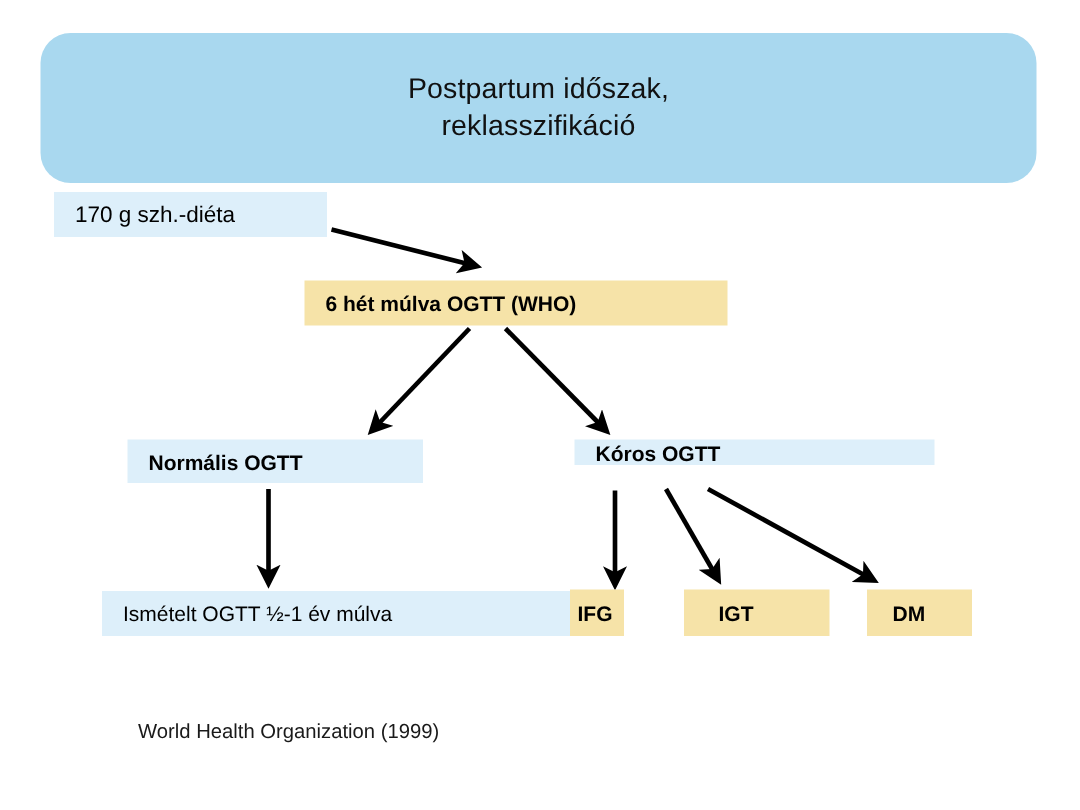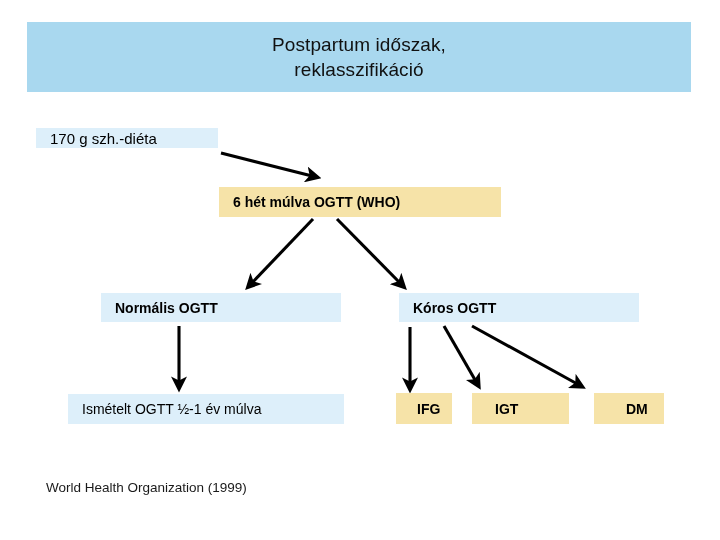--- a/index.html
+++ b/index.html
@@ -23,72 +23,73 @@
     display: flex;
     align-items: center;
     white-space: pre;
   }
 
   
   #title-banner {
     left: 27px;
     top: 22px;
     width: 664px;
-    height: 70px;
+    height: 100px;
     background: #a9d8ef;
     display: flex;
     flex-direction: column;
     align-items: center;
     justify-content: center;
     line-height: 1.32;
+    border-radius: 20px;
   }
   #title-banner .tline {
     font-size: 19px;
     font-weight: 400;
     color: #111111;
     letter-spacing: 0.1px;
   }
 
   
   .node {
     padding-left: 14px;
     font-size: 14px;
   }
   .node.pale-blue { background: #ddeffa; }
   .node.pale-yellow { background: #f6e3a8; }
-  .node.bold { font-weight: bold; margin-left: 16px; }
+  .node.bold { font-weight: bold; }
 
-  #node-diet      { left: 36px;  top: 128px; width: 182px; height: 20px; font-size: 15px; }
+  #node-diet      { left: 36px;  top: 128px; width: 182px; height: 30px; font-size: 15px; }
   #node-ogtt      { left: 203px; top: 187px; width: 282px; height: 30px; font-size: 14px; }
-  #node-normal    { left: 85px;  top: 293px; width: 240px; height: 29px; font-size: 14px; }
-  #node-abnormal  { left: 383px; top: 293px; width: 240px; height: 29px; font-size: 14px; }
-  #node-repeat    { left: 68px;  top: 394px; width: 276px; height: 30px; font-size: 14px; }
-  #node-ifg       { left: 380px; top: 393px; width: 56px;  height: 31px; padding-left: 21px; }
+  #node-normal    { left: 85px;  top: 293px; width: 197px; height: 29px; font-size: 14px; }
+  #node-abnormal  { left: 383px; top: 293px; width: 240px; height: 17px; font-size: 14px; }
+  #node-repeat    { left: 68px;  top: 394px; width: 312px; height: 30px; font-size: 14px; }
+  #node-ifg       { left: 380px; top: 393px; width: 36px;  height: 31px; padding-left: 5px; }
   #node-igt       { left: 456px; top: 393px; width: 97px;  height: 31px; padding-left: 23px; }
-  #node-dm        { left: 578px; top: 393px; width: 70px;  height: 31px; padding-left: 32px; }
+  #node-dm        { left: 578px; top: 393px; width: 70px;  height: 31px; padding-left: 17px; }
 
   
   #arrows {
     position: absolute;
     left: 0; top: 0;
     width: 720px; height: 540px;
     pointer-events: none;
   }
 
   
   #footer {
     position: absolute;
     left: 46px;
     top: 478px;
     width: 610px;
     font-size: 13.5px;
     line-height: 1.45;
     color: #1a1a1a;
   }
-  #footer div { white-space: pre; }
+  #footer div { white-space: pre; margin-left: 46px; }
 </style>
 </head>
 <body>
 
 <div id="slide">
 
   <div id="title-banner" class="box">
     <div class="tline">Postpartum időszak,</div>
     <div class="tline">reklasszifikáció</div>
   </div>

